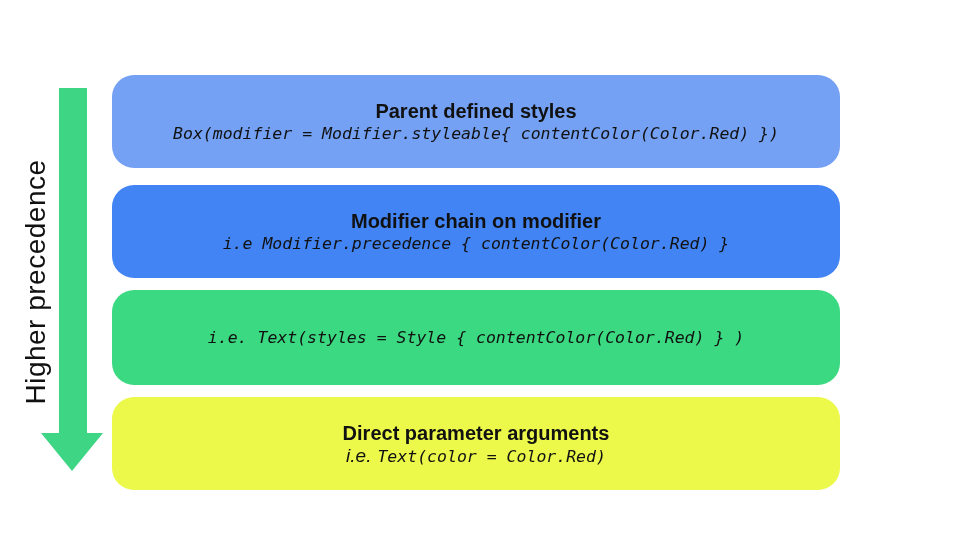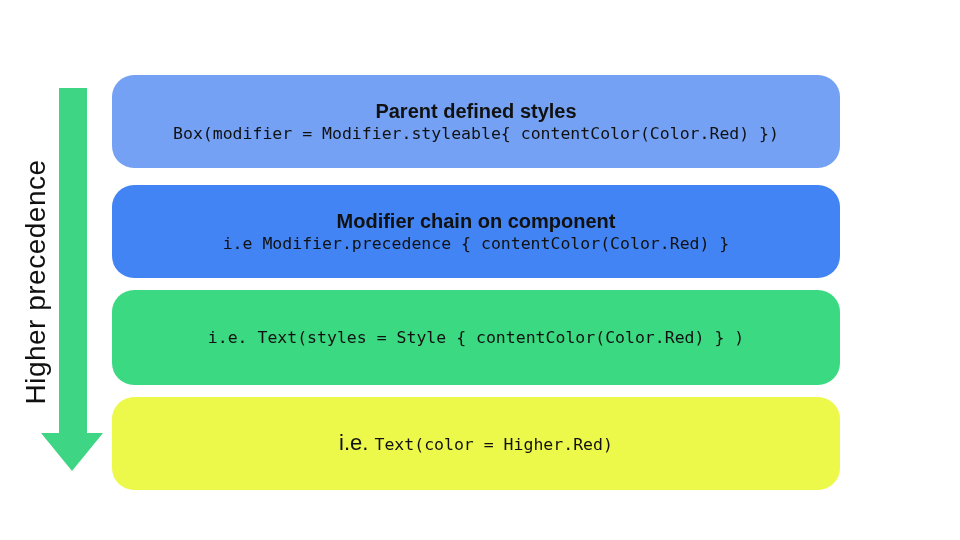--- a/index.html
+++ b/index.html
@@ -70,47 +70,49 @@
     font-weight: 700;
     line-height: 24px;
     color: var(--ink, #111111);
   }
   .box-code {
     font-family: "DejaVu Sans Mono", monospace;
     font-size: 16.5px;
     line-height: 21px;
     white-space: nowrap;
     color: var(--ink, #111111);
+    font-style: italic;
   }
   .code-prefix {
     font-family: "Liberation Sans", sans-serif;
-    font-size: 22px;
+    font-size: 19px;
     margin-right: 6px;
   }
 </style>
 </head>
 <body>
 
 <div class="stage">
 
   <div class="arrow-shaft"></div>
   <div class="arrow-head"></div>
   <div class="arrow-label">Higher precedence</div>
 
   <div class="box box0">
     <div class="box-title">Parent defined styles</div>
     <div class="box-code">Box(modifier = Modifier.styleable{ contentColor(Color.Red) })</div>
   </div>
 
   <div class="box box1">
-    <div class="box-title">Modifier chain on component</div>
+    <div class="box-title">Modifier chain on modifier</div>
     <div class="box-code">i.e Modifier.precedence { contentColor(Color.Red) }</div>
   </div>
 
   <div class="box box2">
     <div class="box-code">i.e. Text(styles = Style { contentColor(Color.Red) } )</div>
   </div>
 
   <div class="box box3">
-    <div class="box-code"><span class="code-prefix">i.e.</span><span>Text(color = Higher.Red)</span></div>
+    <div class="box-title">Direct parameter arguments</div>
+    <div class="box-code"><span class="code-prefix">i.e.</span><span>Text(color = Color.Red)</span></div>
   </div>
 
 </div>
 
 </body></html>

